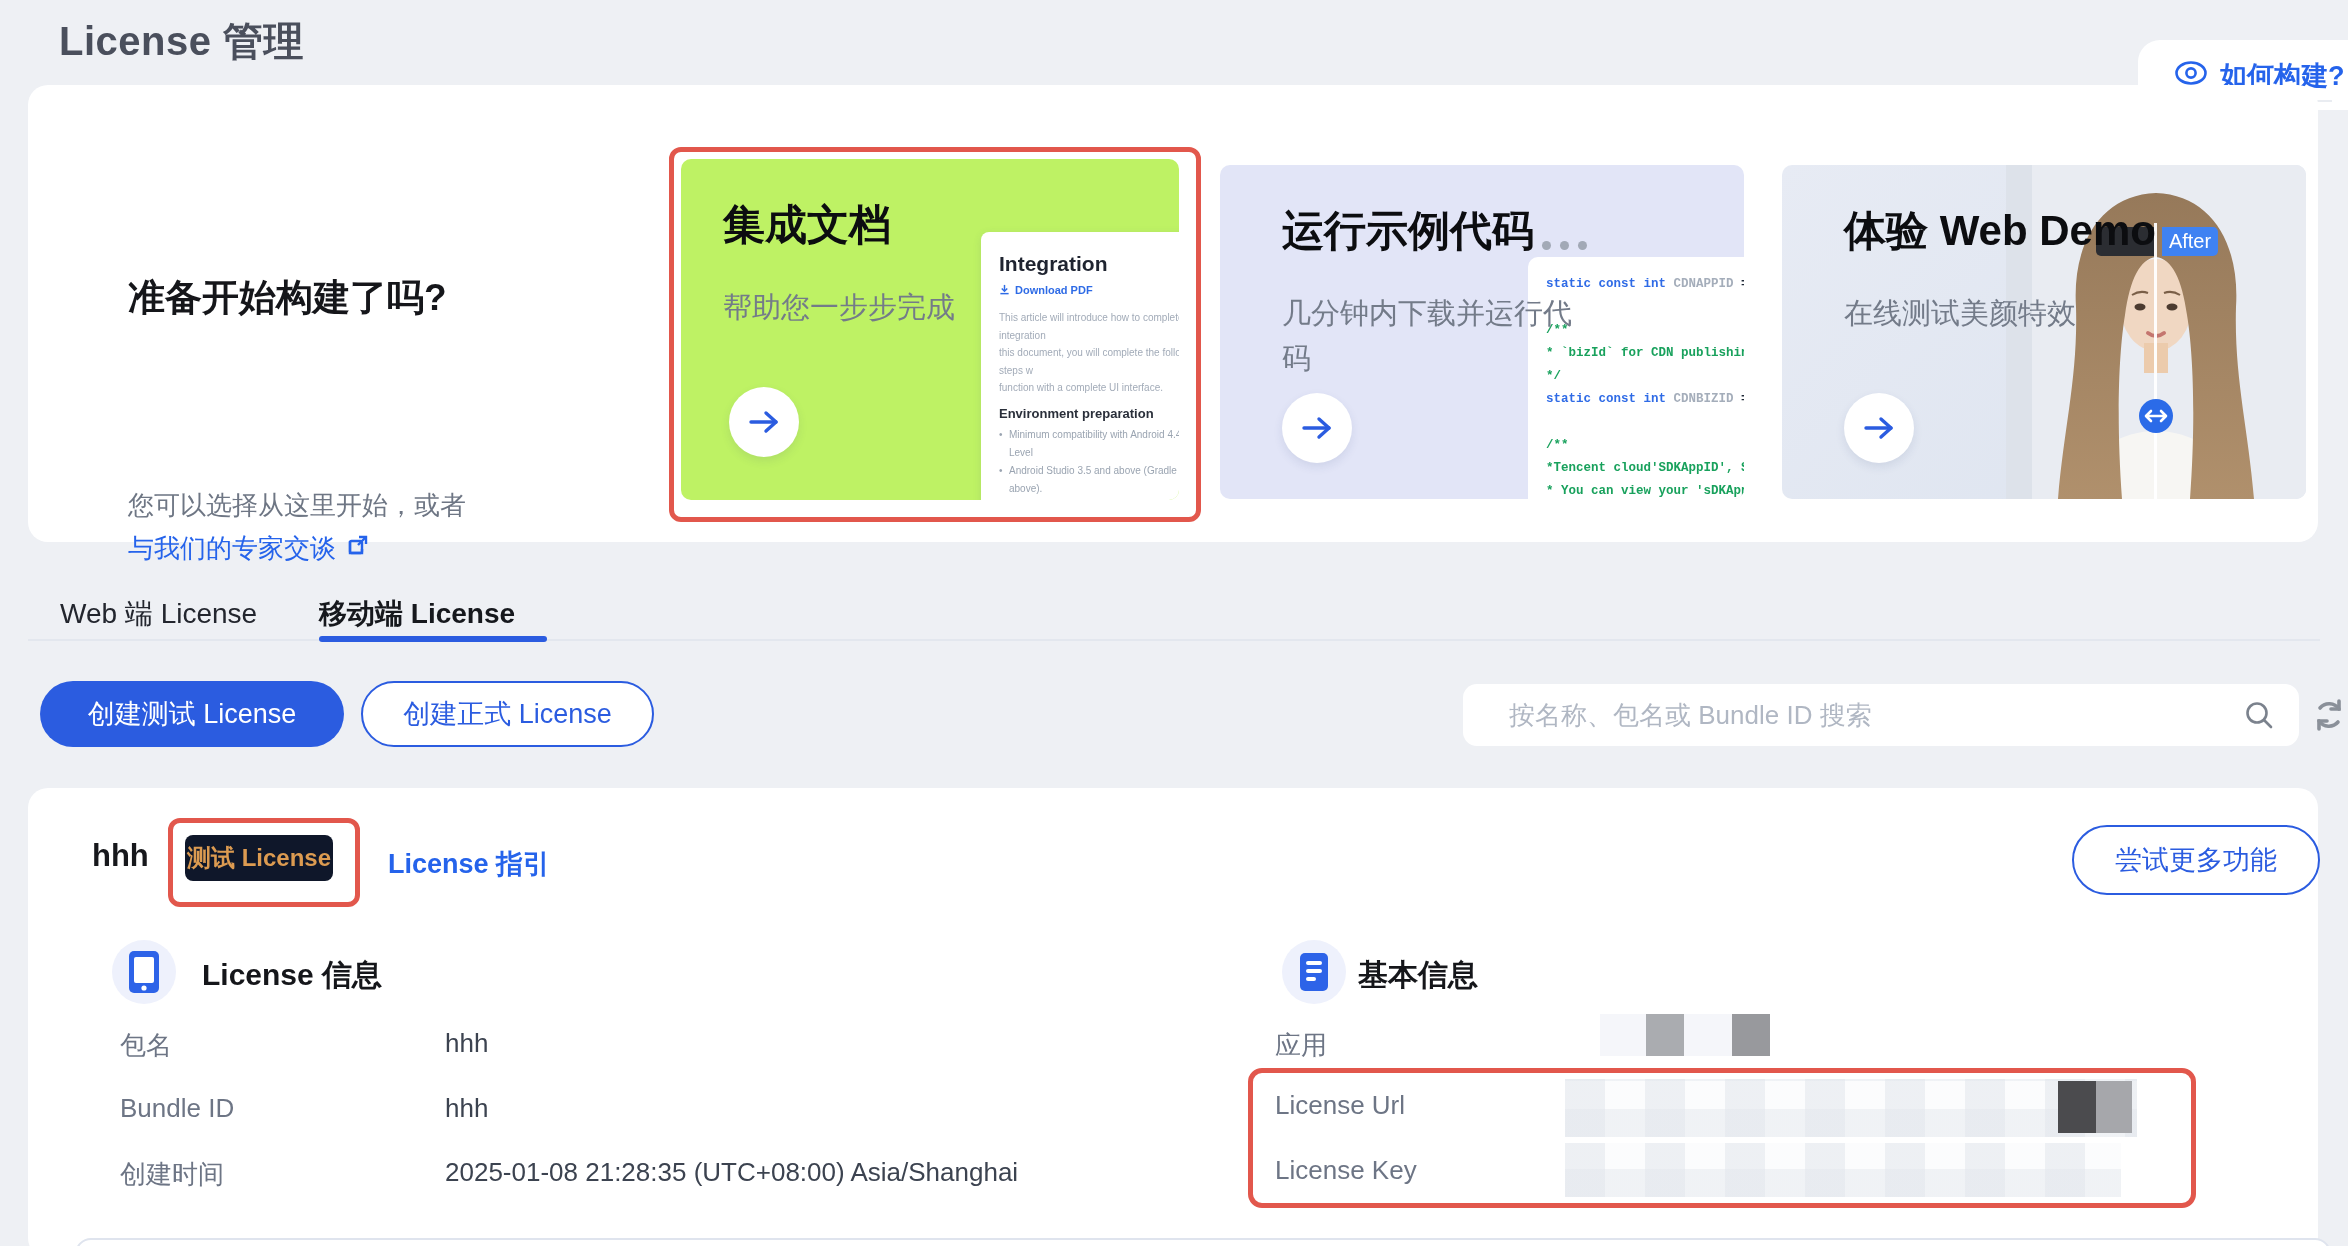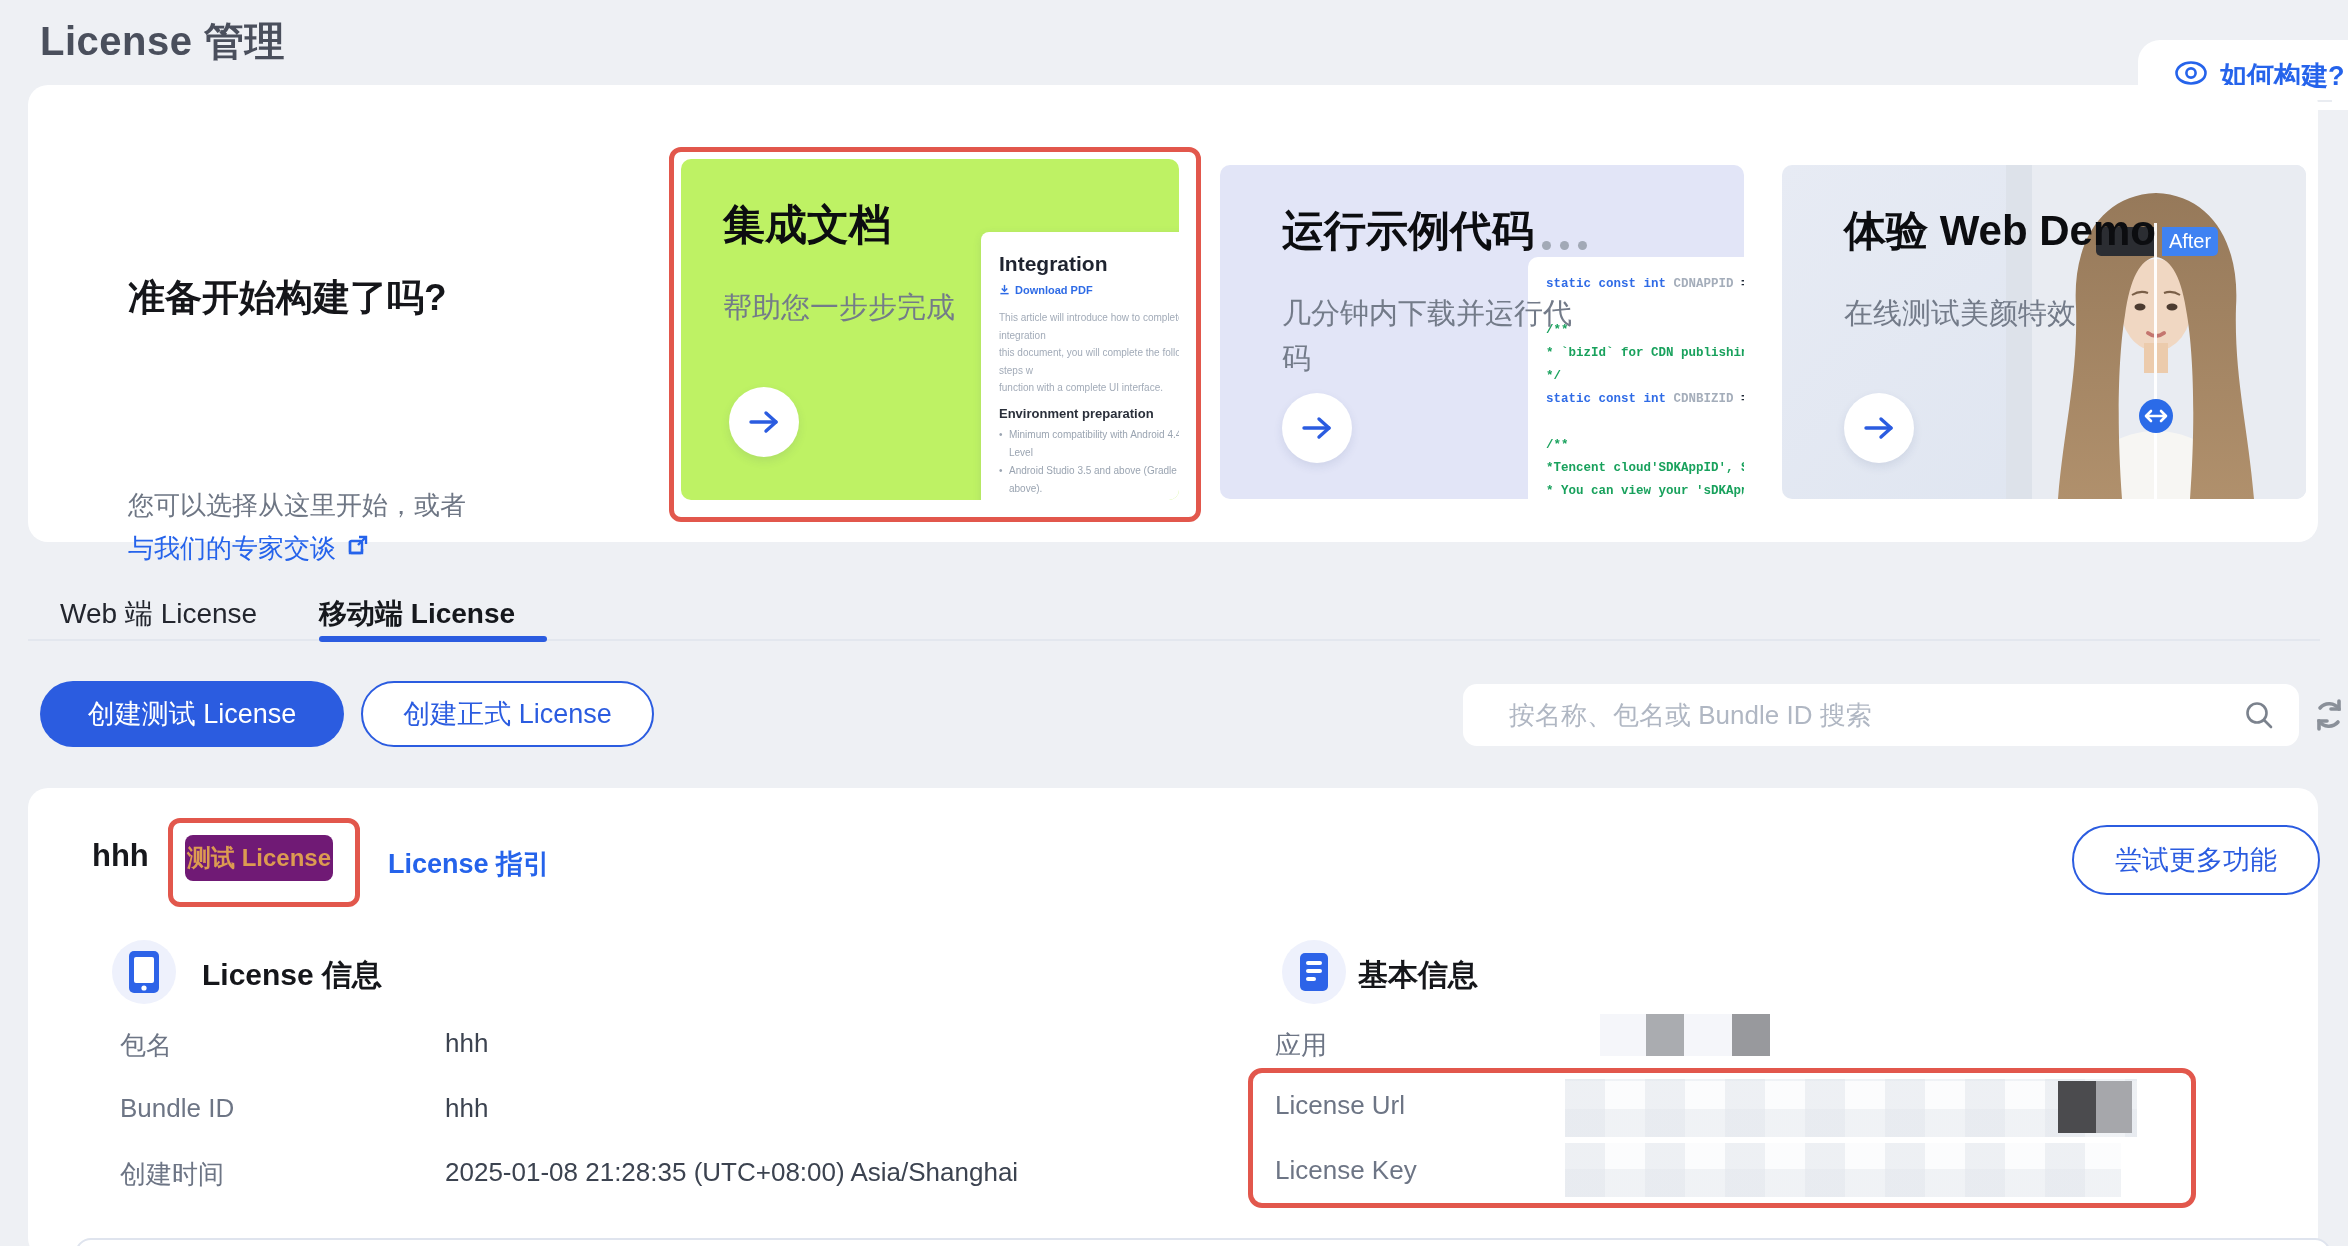--- a/index.html
+++ b/index.html
@@ -1,20 +1,20 @@
 <!DOCTYPE html>
 <html><head>
 <meta charset="utf-8">
 <style>
   html,body{margin:0;padding:0;}
   body{font-family:"Liberation Sans","DejaVu Sans",sans-serif;background:#eef0f4;}
   .page{position:relative;width:2348px;height:1246px;background:#eef0f4;overflow:hidden;}
 
   
-  .page-title{position:absolute;left:40px;top:14px;font-size:40px;font-weight:bold;color:#4a4f5c;letter-spacing:.5px;}
+  .page-title{position:absolute;left:59px;top:14px;font-size:40px;font-weight:bold;color:#4a4f5c;letter-spacing:.5px;}
   .help-tab{position:absolute;left:2138px;top:40px;width:210px;height:70px;background:#fff;border-radius:22px 0 0 0;}
   .help-link{position:absolute;left:36px;top:18px;display:flex;align-items:center;gap:12px;color:#2563eb;font-size:27px;font-weight:bold;cursor:pointer;}
   .help-divider{position:absolute;left:2156px;top:100px;width:176px;height:2px;background:#e9ecf1;}
 
   
   .hero-card{position:absolute;left:28px;top:85px;width:2290px;height:457px;background:#fff;border-radius:20px;}
   .intro-title{position:absolute;left:100px;top:188px;font-size:37px;font-weight:bold;color:#15161a;}
   .intro-line1{position:absolute;left:100px;top:403px;font-size:26px;color:#6e7684;}
   .intro-link{position:absolute;left:100px;top:446px;font-size:26px;color:#2563eb;display:flex;align-items:center;gap:10px;cursor:pointer;}
 
@@ -70,21 +70,21 @@
   .search-box{position:absolute;left:1463px;top:684px;width:836px;height:62px;background:#fff;border-radius:14px;}
   .search-input{position:absolute;left:0;top:0;width:100%;height:100%;border:none;outline:none;background:transparent;border-radius:14px;padding:0 70px 0 46px;box-sizing:border-box;font-size:26px;color:#3c4350;font-family:inherit;}
   .search-input::placeholder{color:#b0b7c3;}
   .search-icon{position:absolute;right:24px;top:15px;}
   .refresh-btn{position:absolute;left:2310px;top:696px;width:38px;height:38px;cursor:pointer;}
 
   
   .license-card{position:absolute;left:28px;top:788px;width:2290px;height:470px;background:#fff;border-radius:20px;}
   .lc-name{position:absolute;left:92px;top:838px;font-size:31px;font-weight:bold;color:#17181c;}
   .anno-badge{left:168px;top:818px;width:182px;height:79px;}
-  .lc-badge{position:absolute;left:185px;top:835px;width:148px;height:46px;background:#701a75;border-radius:8px;color:#dc9b51;font-size:24px;font-weight:bold;display:flex;align-items:center;justify-content:center;}
+  .lc-badge{position:absolute;left:185px;top:835px;width:148px;height:46px;background:#0f172a;border-radius:8px;color:#dc9b51;font-size:24px;font-weight:bold;display:flex;align-items:center;justify-content:center;}
   .lc-guide{position:absolute;left:388px;top:846px;font-size:27px;font-weight:bold;color:#2563eb;cursor:pointer;}
   .lc-more{position:absolute;left:2072px;top:825px;width:248px;height:70px;border-radius:35px;border:2px solid #2b5ce0;color:#2b5ce0;font-size:27px;display:flex;align-items:center;justify-content:center;background:#fff;cursor:pointer;box-sizing:border-box;}
 
   .sec-iconwrap{position:absolute;width:64px;height:64px;border-radius:50%;background:#eef1fc;display:flex;align-items:center;justify-content:center;}
   .sec-icon-left{left:112px;top:940px;}
   .sec-icon-right{left:1282px;top:940px;}
   .sec-heading{position:absolute;top:955px;font-size:30px;font-weight:bold;color:#15161a;}
   .sec-h-left{left:202px;}
   .sec-h-right{left:1358px;}
 

